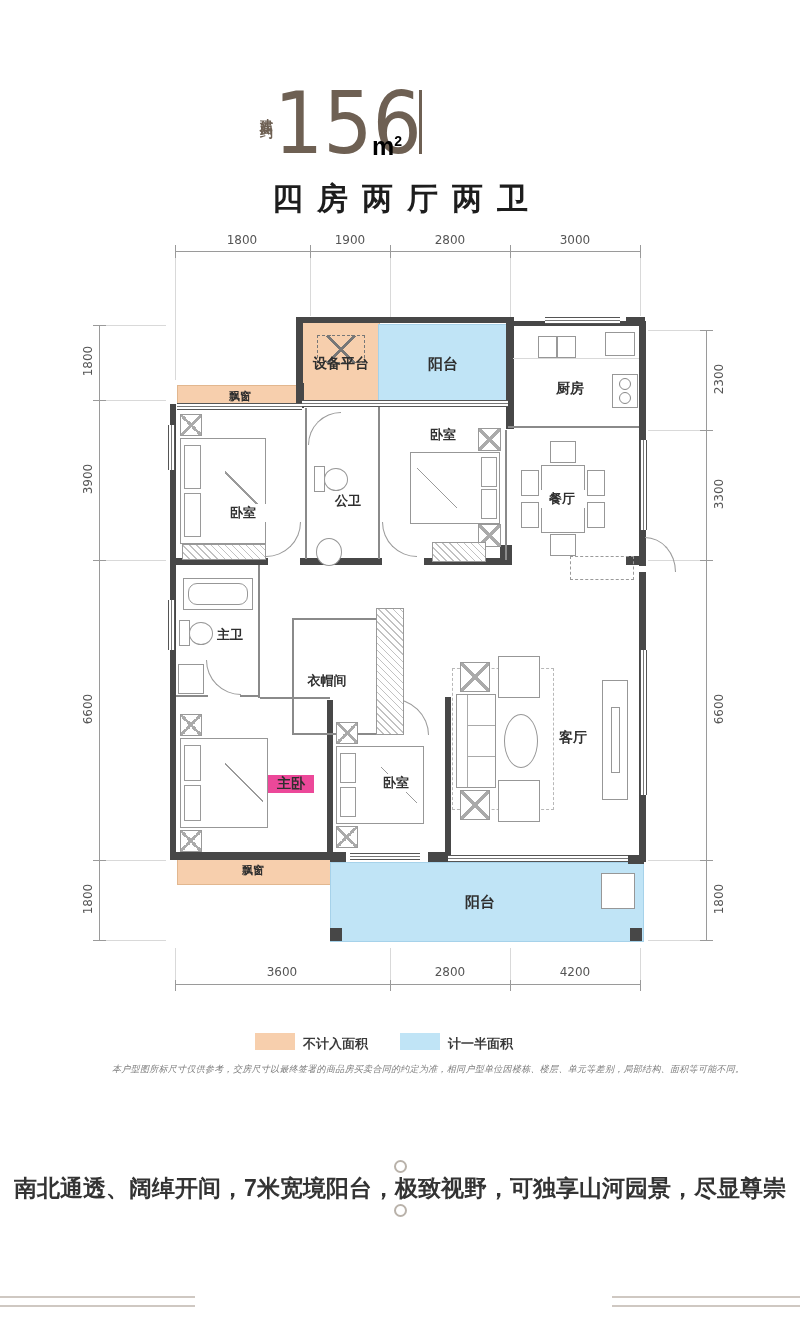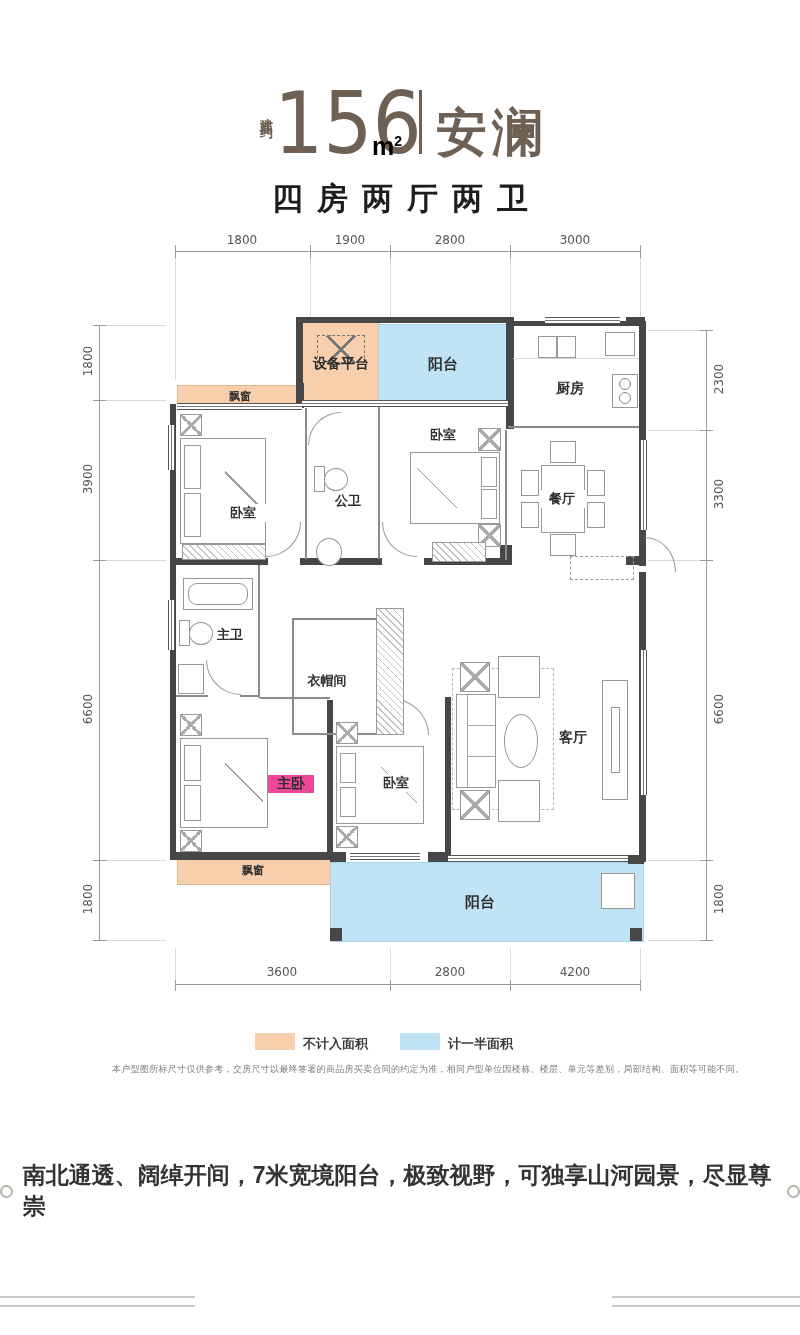--- a/index.html
+++ b/index.html
@@ -43,40 +43,39 @@
   .arc{position:absolute;}
   .burner{position:absolute;border:1px solid #888;border-radius:50%;width:10px;height:10px;}
   .lbl{position:absolute;color:#2f2f2f;font-weight:700;text-align:center;white-space:nowrap;}
   .env{position:absolute;border:1px dashed #777;background:
       linear-gradient(45deg,transparent 46%,#777 46% 52%,transparent 52%),
       linear-gradient(-45deg,transparent 46%,#777 46% 52%,transparent 52%);}
   
   .legend-swatch{position:absolute;width:40px;height:17px;}
   .legend-lbl{position:absolute;font-size:13px;color:#3a3a3a;font-weight:600;}
   .disclaimer{position:absolute;left:112px;top:1063px;width:606px;font-size:9px;color:#7c7c7c;
-              letter-spacing:.3px;white-space:nowrap;}
+              letter-spacing:.3px;white-space:nowrap;font-style:italic;}
   .mk-head{position:absolute;left:0;top:1112px;width:800px;text-align:center;font-size:30px;
            font-weight:700;color:#75634e;letter-spacing:2px;}
   .mk-sub{position:absolute;left:0;top:1160px;width:800px;display:flex;justify-content:center;
-          align-items:center;gap:10px;font-size:23px;font-weight:600;color:#333;}
+          align-items:center;font-size:23px;font-weight:600;color:#333;flex-direction:column;}
   .ring{width:9px;height:9px;border:2px solid #b9b2aa;border-radius:50%;display:inline-block;}
   .dline{position:absolute;height:7px;border-top:2px solid #cfc8c2;border-bottom:2px solid #cfc8c2;}
   .ft-brand{position:absolute;left:0;top:1288px;width:800px;text-align:center;font-size:27px;
             letter-spacing:9px;color:#6e6156;font-weight:500;}
 </style>
 </head>
 <body>
 
 <div id="page">
 
   <div class="hdr-prefix">建面约</div>
   <div class="hdr-num">156</div>
   <div class="hdr-unit"><span>m</span><sup>2</sup></div>
   <div class="hdr-div"></div>
-  <div class="hdr-name">安澜</div>
   <div class="subtitle">四房两厅两卫</div>
 
   <div class="dimline-h" style="left:175px;top:251px;width:465px;"></div>
   <div class="tickv" style="left:175px;top:245px;"></div>
   <div class="tickv" style="left:310px;top:245px;"></div>
   <div class="tickv" style="left:390px;top:245px;"></div>
   <div class="tickv" style="left:510px;top:245px;"></div>
   <div class="tickv" style="left:640px;top:245px;"></div>
   <div class="dim" style="left:212px;top:233px;width:60px;">1800</div>
   <div class="dim" style="left:320px;top:233px;width:60px;">1900</div>

